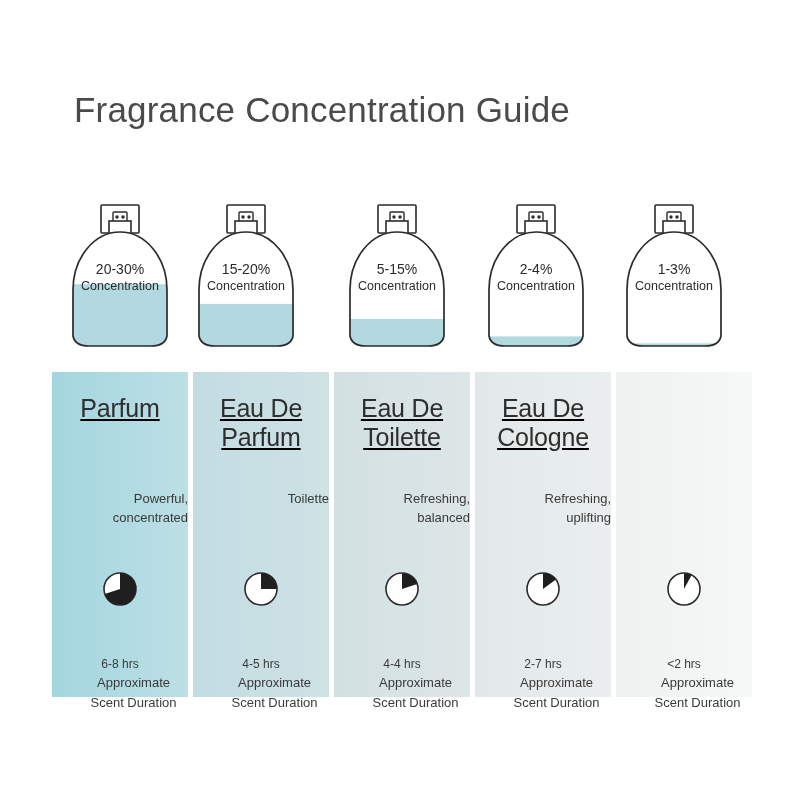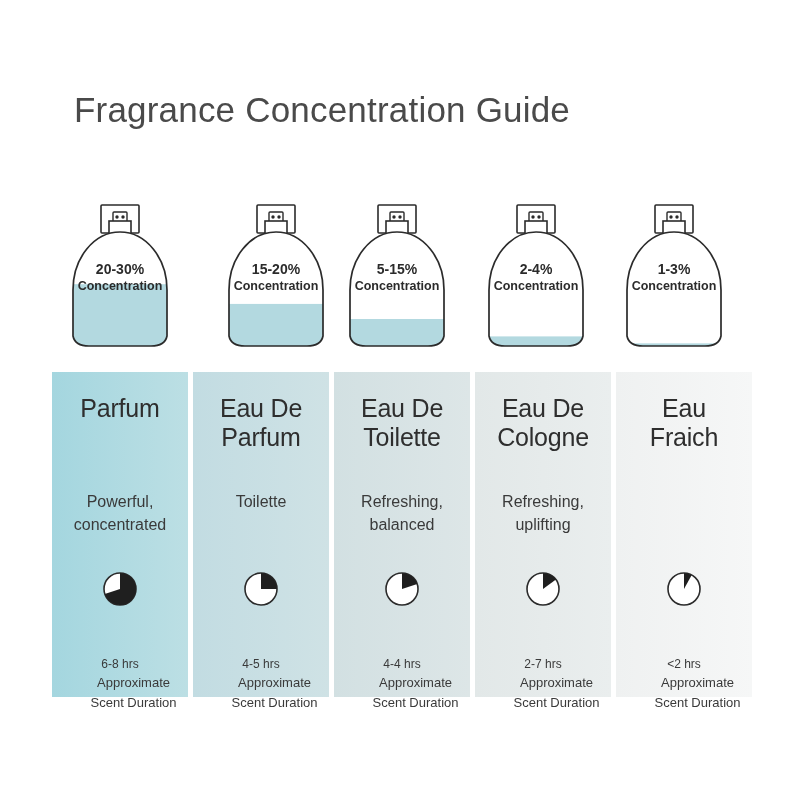--- a/index.html
+++ b/index.html
@@ -38,36 +38,36 @@
     top: 200px;
     left: 0;
     width: 800px;
     height: 160px;
   }
   .bottle {
     position: absolute;
     top: 0;
     width: 110px;
     height: 155px;
-    font-weight: bold;
   }
   .bottle svg {
     display: block;
     overflow: visible;
   }
 
   
   .cards {
     position: absolute;
     top: 372px;
     left: 52px;
     width: 700px;
     height: 325px;
     display: flex;
     gap: 5px;
+    text-decoration: underline;
   }
   .card {
     position: relative;
     flex: 1 1 0;
     height: 100%;
     display: flex;
     flex-direction: column;
     align-items: center;
     box-sizing: border-box;
     padding-top: 22px;
@@ -79,23 +79,23 @@
     text-align: center;
     line-height: 1.16;
     letter-spacing: -0.2px;
     white-space: pre-line;
   }
   .card-desc {
     position: absolute;
     top: 118px;
     left: 0;
     width: 100%;
-    font-size: 16px;
+    font-size: 13px;
     color: #3a3a3a;
-    text-align: center;
+    text-align: right;
     line-height: 1.45;
     white-space: pre-line;
   }
   .pie-wrap {
     position: absolute;
     top: 198px;
     left: 0;
     width: 100%;
     display: flex;
     justify-content: center;
@@ -170,21 +170,21 @@
                L 102 136
                Q 100 146 86 146
                L 24 146
                Q 10 146 8 136
                Z" fill="none" stroke="#2b2b2b" stroke-width="1.7"></path>
 
       <text x="55" y="74" text-anchor="middle" font-family="Liberation Sans, sans-serif" font-size="14" fill="#2b2b2b">20-30%</text>
       <text x="55" y="90" text-anchor="middle" font-family="Liberation Sans, sans-serif" font-size="12.5" fill="#2b2b2b">Concentration</text>
     </svg>
       </div>
-      <div class="bottle" style="left: 221px;">
+      <div class="bottle" style="left: 191px;">
     <svg width="110" height="155" viewBox="0 0 110 155">
       <defs>
         <clipPath id="bodyclip1">
           <path d="M 8 90
                    A 47 58 0 0 1 102 90
                    L 102 136
                    Q 100 146 86 146
                    L 24 146
                    Q 10 146 8 136
                    Z"></path>
@@ -424,22 +424,20 @@
             <path d="M 19 19 L 19 3 A 16 16 0 0 1 31.94427190999916 9.59543596332043 Z" fill="#1f1f1f"></path>
           </svg>
         </div>
     <div class="card-duration">
       <span class="dur-hours">2-7 hrs</span>
       <span class="dur-sub">Approximate
 Scent Duration</span>
     </div>
       </div>
       <div class="card" style="background: linear-gradient(90deg, rgb(239, 241, 241) 0%, rgb(246, 247, 247) 100%);">
-    <div class="card-title">Eau
-Fraich</div>
     <div class="pie-wrap">
           <svg width="38" height="38" viewBox="0 0 38 38">
             <circle cx="19" cy="19" r="16" fill="#ffffff" stroke="#2b2b2b" stroke-width="1.6"></circle>
             <path d="M 19 19 L 19 3 A 16 16 0 0 1 26.708058785627443 4.979093119298183 Z" fill="#1f1f1f"></path>
           </svg>
         </div>
     <div class="card-duration">
       <span class="dur-hours">&lt;2 hrs</span>
       <span class="dur-sub">Approximate
 Scent Duration</span>

